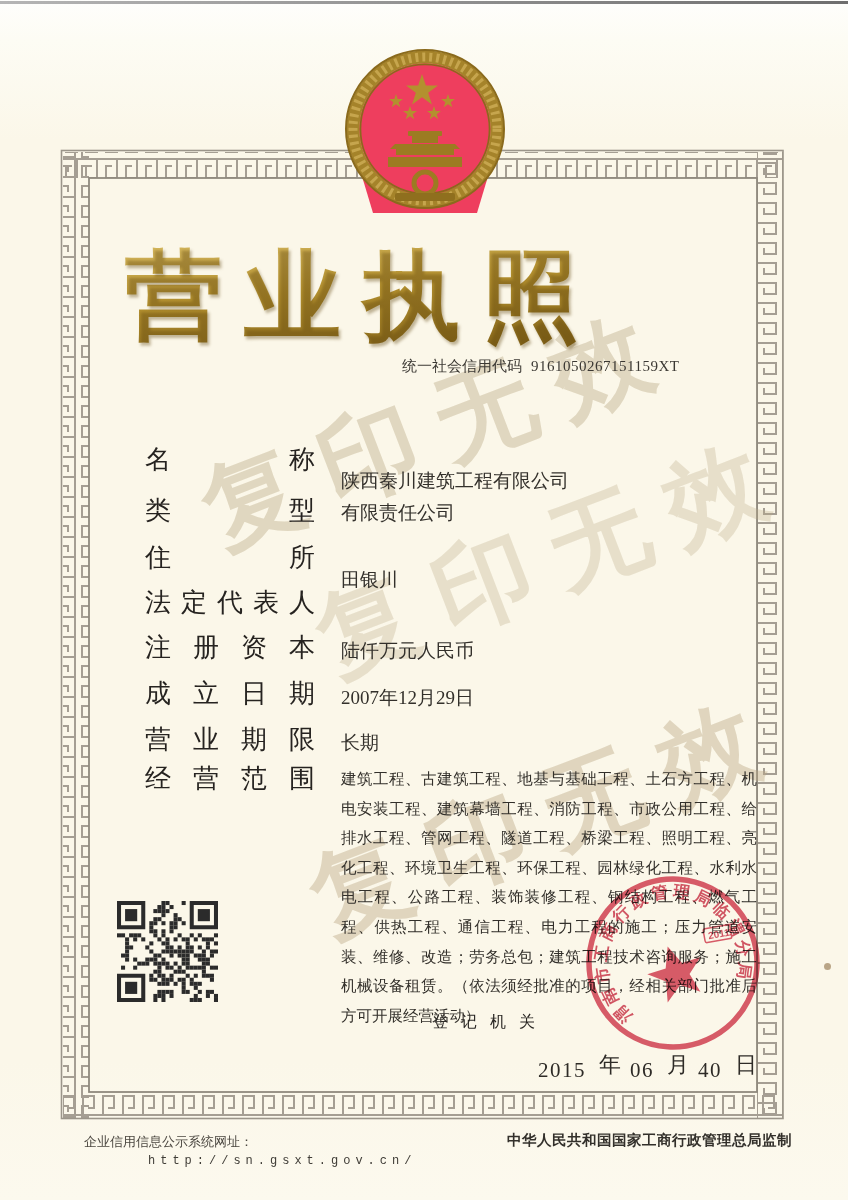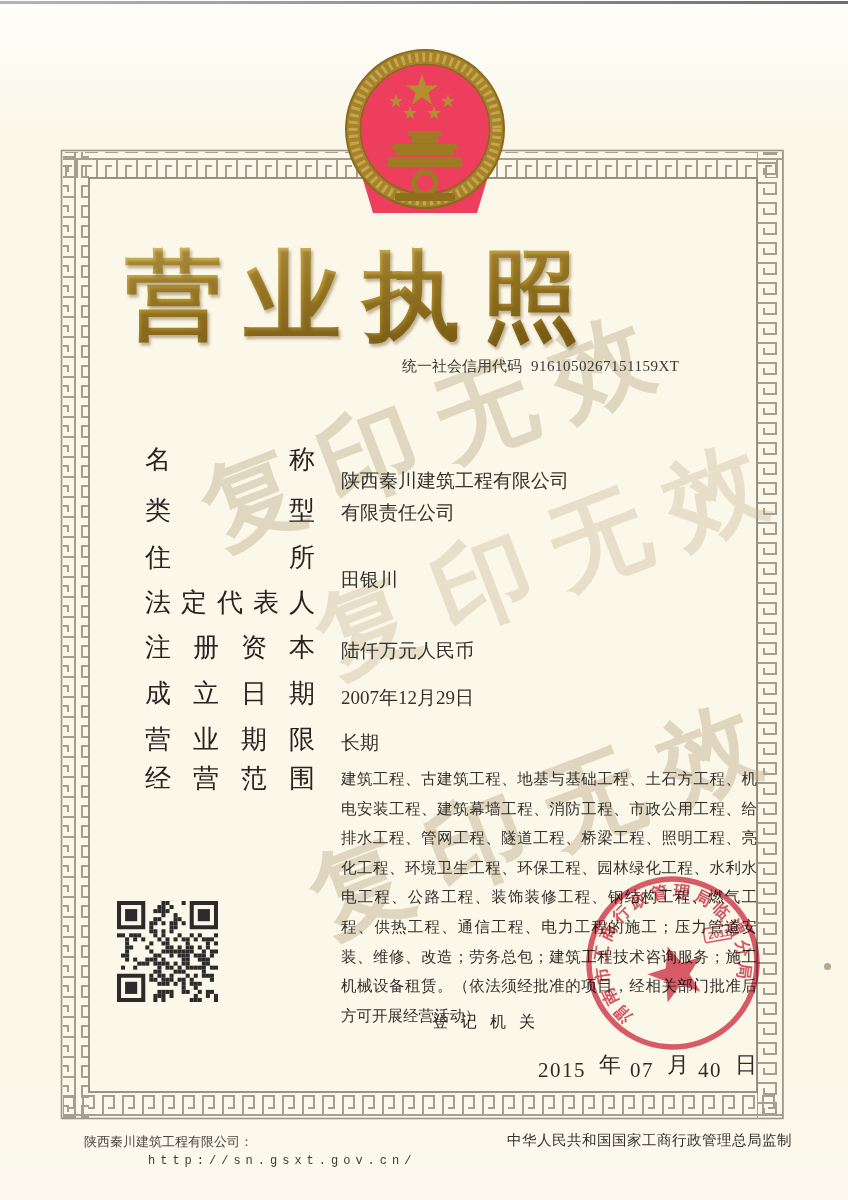--- a/index.html
+++ b/index.html
@@ -48,21 +48,21 @@
   .reg-auth{position:absolute;left:432px;top:1012px;z-index:2;font-size:16px;
     letter-spacing:13px;color:#2a2724;}
   .issue-date{position:absolute;left:538px;top:1050px;z-index:2;color:#2e2b27;}
   .issue-date .num{font-size:21px;position:relative;top:5px;letter-spacing:1.5px;}
   .issue-date .unit{font-size:22px;margin:0 9px 0 13px;}
   
   .footer-left{position:absolute;left:84px;top:1133px;z-index:2;font-size:13px;color:#4a463f;}
   .footer-left .url{display:block;margin:3px 0 0 64px;letter-spacing:5px;
     font-family:"Liberation Mono","DejaVu Sans Mono",monospace;font-size:12px;color:#3f3c36;}
   .footer-right{position:absolute;right:56px;top:1131px;z-index:2;font-size:14.5px;
-    font-weight:400;letter-spacing:.5px;color:#33302b;}
+    font-weight:700;letter-spacing:.5px;color:#33302b;}
   
   .qr{position:absolute;left:117px;top:901px;z-index:2;}
   .seal{position:absolute;left:578px;top:868px;z-index:5;opacity:.93;
     mix-blend-mode:multiply;filter:blur(.3px);}
 </style>
 </head>
 <body>
 
 <div class="page">
 
@@ -174,21 +174,21 @@
   <div class="fvalue v-type">有限责任公司</div>
   <div class="fvalue v-legal">田银川</div>
   <div class="fvalue v-cap">陆仟万元人民币</div>
   <div class="fvalue v-estd">2007年12月29日</div>
   <div class="fvalue v-term">长期</div>
   <div class="fvalue v-scope">建筑工程、古建筑工程、地基与基础工程、土石方工程、机电安装工程、建筑幕墙工程、消防工程、市政公用工程、给排水工程、管网工程、隧道工程、桥梁工程、照明工程、亮化工程、环境卫生工程、环保工程、园林绿化工程、水利水电工程、公路工程、装饰装修工程、钢结构工程、燃气工程、供热工程、通信工程、电力工程的施工；压力管道安装、维修、改造；劳务总包；建筑工程技术咨询服务；施工机械设备租赁。（依法须经批准的项目，经相关部门批准后方可开展经营活动）</div>
 
   <div class="reg-auth">登记机关</div>
 
   <div class="issue-date">
-    <span class="num">2015</span><span class="unit">年</span><span class="num">07</span><span class="unit">月</span><span class="num">40</span><span class="unit">日</span>
+    <span class="num">2015</span><span class="unit">年</span><span class="num">06</span><span class="unit">月</span><span class="num">40</span><span class="unit">日</span>
   </div>
 
   <svg class="qr" width="101" height="101" viewBox="0 0 25 25">
     <rect x="0" y="0" width="25" height="25" fill="#fbf7e9"></rect>
     <g fill="#2b2b2b">
       <path d="M0 0 h7 v7 h-7 Z M1 1 v5 h5 v-5 Z" fill-rule="evenodd"></path>
       <rect x="2" y="2" width="3" height="3"></rect>
       <path d="M18 0 h7 v7 h-7 Z M19 1 v5 h5 v-5 Z" fill-rule="evenodd"></path>
       <rect x="20" y="2" width="3" height="3"></rect>
       <path d="M0 18 h7 v7 h-7 Z M1 19 v5 h5 v-5 Z" fill-rule="evenodd"></path>
@@ -395,19 +395,19 @@
       </text>
       <path transform="translate(0,12) scale(1.05)" fill="#d85266" d="M0,-28 L8.2,-8.7 L26.6,-8.7 L11.8,3.3 L16.4,22.7 L0,10.7 L-16.4,22.7 L-11.8,3.3 L-26.6,-8.7 L-8.2,-8.7 Z"></path>
       <g transform="translate(38,-16) rotate(8)">
         <rect x="0" y="-7" width="27" height="14" rx="2" fill="none" stroke="#d85266" stroke-width="1.5"></rect>
         <text x="4" y="4" font-size="10" font-weight="700" font-family="Liberation Sans, sans-serif">2011</text>
       </g>
     </g>
   </svg>
 
   <div class="footer-left">
-    <span>陕西秦川建筑工程有限公司：</span>
+    <span>企业信用信息公示系统网址：</span>
     <span class="url">http://sn.gsxt.gov.cn/</span>
   </div>
   <div class="footer-right">中华人民共和国国家工商行政管理总局监制</div>
 
   <div class="speck"></div>
 </div>
 
 </body></html>

